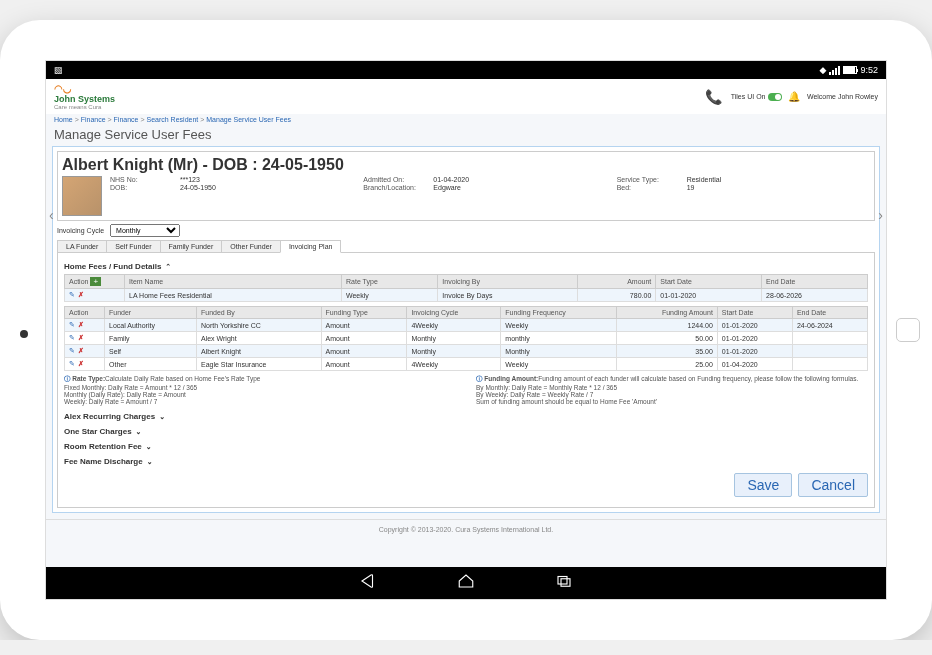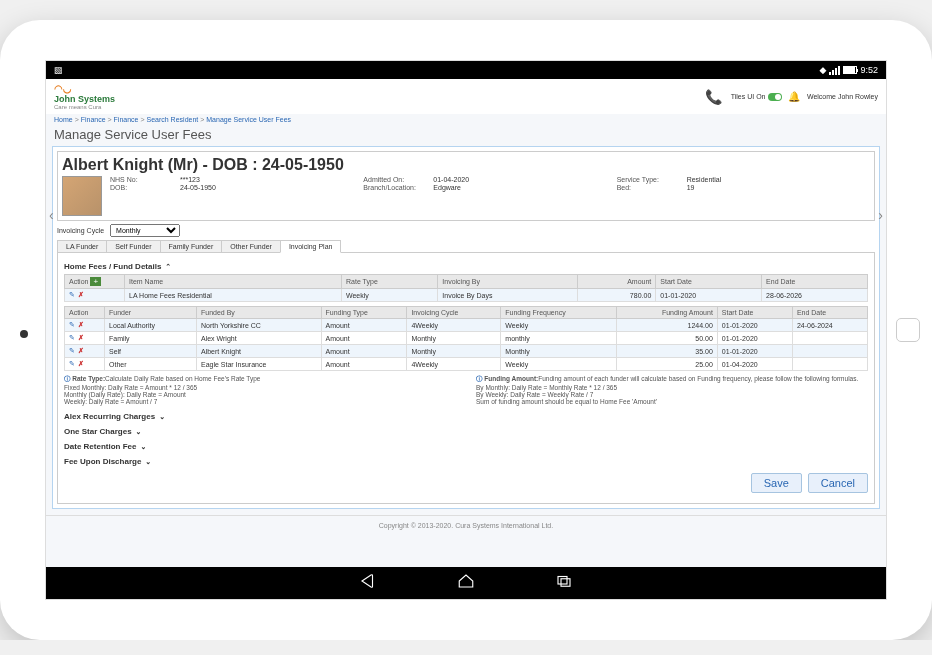--- a/index.html
+++ b/index.html
@@ -49,21 +49,21 @@
 td { padding: 2px 4px; border: 1px solid #ddd; }
 .t-row-alt { background: #eef5fc; }
 .action-icons { color: #2a67b3; }
 .del-icon { color: #c33; font-weight: bold; margin-left: 3px; cursor: pointer; }
 .add-btn { background: #4a8a3a; color: #fff; padding: 0 3px; font-size: 8px; }
 .num { text-align: right; }
 .notes { display: flex; gap: 20px; font-size: 6.5px; color: #555; padding: 4px 0; }
 .notes > div { flex: 1; }
 .note-icon { color: #2a67b3; font-weight: bold; }
 .btn-row { display: flex; justify-content: flex-end; gap: 6px; padding: 4px 0; }
-.btn { padding: 3px 12px; font-size: 11px; border: 1px solid #a6c4e0; background: #e8f0fb; color: #2a67b3; cursor: pointer; border-radius: 2px; }
+.btn { padding: 3px 12px; font-size: 14px; border: 1px solid #a6c4e0; background: #e8f0fb; color: #2a67b3; cursor: pointer; border-radius: 2px; }
 .footer { text-align: center; font-size: 7px; color: #888; padding: 6px; border-top: 1px solid #ddd; margin-top: 6px; }
 .nav-bar { background: #000; height: 32px; display: flex; align-items: center; justify-content: center; gap: 80px; }
 .nav-icon svg { width: 18px; height: 18px; }
 .phone-ic { font-size: 14px; color: #4a8; }
 .signal-bars { display: flex; align-items: flex-end; gap: 1px; height: 9px; }
 .signal-bars span { width: 2px; background: #fff; }
 .bat { width: 14px; height: 8px; border: 1px solid #fff; position: relative; }
 .bat::after { content: ''; position: absolute; right: -2px; top: 2px; width: 1px; height: 3px; background: #fff; }
 .bat-fill { background: #fff; height: 100%; width: 85%; }
 </style>
@@ -284,22 +284,22 @@
             <div>
               <span class="note-icon">ⓘ</span> <b>Funding Amount:</b><span>Funding amount of each funder will calculate based on Funding frequency, please follow the following formulas.</span><br>
               <span>By Monthly: Daily Rate = Monthly Rate * 12 / 365</span><br>
               <span>By Weekly: Daily Rate = Weekly Rate / 7</span><br>
               <span>Sum of funding amount should be equal to Home Fee 'Amount'</span>
             </div>
           </div>
 
           <div class="section-header"><span>Alex Recurring Charges</span><span class="chev">⌄</span></div>
           <div class="section-header"><span>One Star Charges</span><span class="chev">⌄</span></div>
-          <div class="section-header"><span>Date Retention Fee</span><span class="chev">⌄</span></div>
-          <div class="section-header"><span>Fee Upon Discharge</span><span class="chev">⌄</span></div>
+          <div class="section-header"><span>Room Retention Fee</span><span class="chev">⌄</span></div>
+          <div class="section-header"><span>Fee Name Discharge</span><span class="chev">⌄</span></div>
 
           <div class="btn-row">
             <div class="btn">Save</div>
             <div class="btn">Cancel</div>
           </div>
         </div>
       </div>
 
       <div class="footer">Copyright © 2013-2020. Cura Systems International Ltd.</div>
     </div>

